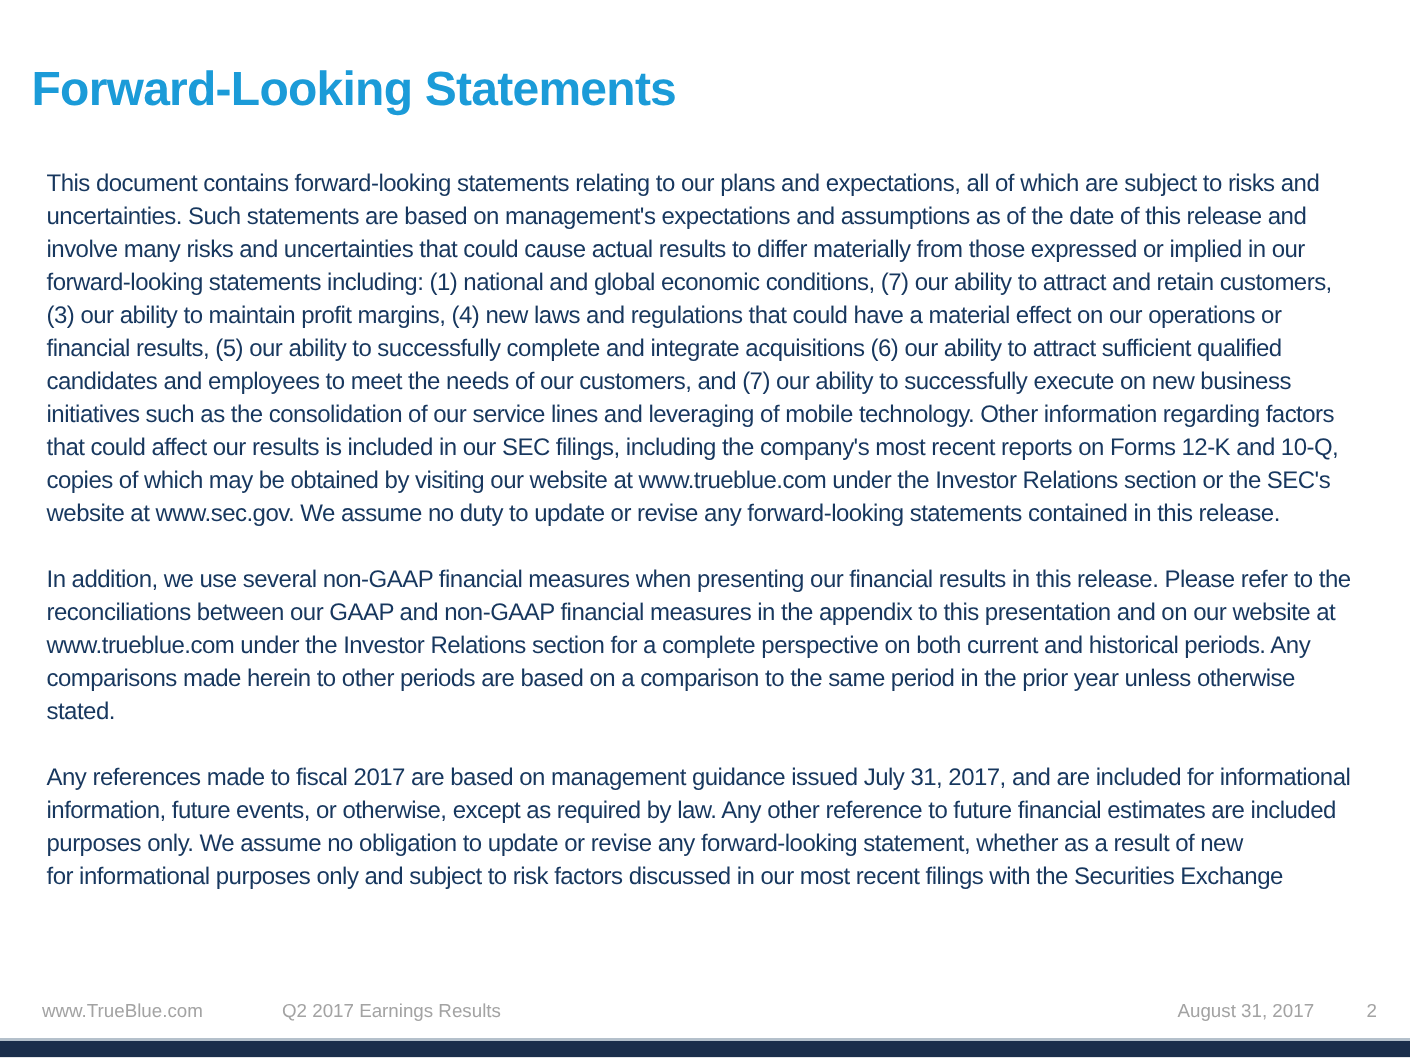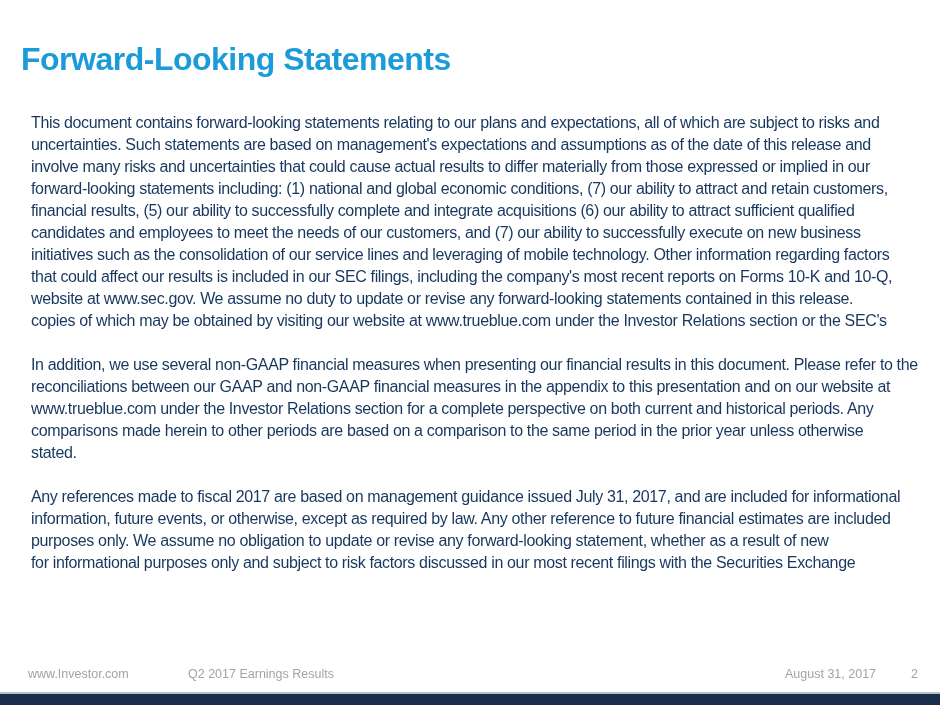--- a/index.html
+++ b/index.html
@@ -73,44 +73,45 @@
 
 <div class="slide">
   <div class="page-title">Forward-Looking Statements</div>
 
   <div class="body-text">
       <div class="paragraph">
         <div class="line">This document contains forward-looking statements relating to our plans and expectations, all of which are subject to risks and</div>
         <div class="line">uncertainties.  Such statements are based on management's expectations and assumptions as of the date of this release and</div>
         <div class="line">involve many risks and uncertainties that could cause actual results to differ materially from those expressed or implied in our</div>
         <div class="line">forward-looking statements including: (1) national and global economic conditions, (7) our ability to attract and retain customers,</div>
+        <div class="line">(3) our ability to maintain profit margins, (4) new laws and regulations that could have a material effect on our operations or</div>
         <div class="line">financial results, (5) our ability to successfully complete and integrate acquisitions (6) our ability to attract sufficient qualified</div>
         <div class="line">candidates and employees to meet the needs of our customers, and (7) our ability to successfully execute on new business</div>
         <div class="line">initiatives such as the consolidation of our service lines and leveraging of mobile technology.  Other information regarding factors</div>
-        <div class="line">that could affect our results is included in our SEC filings, including the company's most recent reports on Forms 10-K and 10-Q,</div>
+        <div class="line">that could affect our results is included in our SEC filings, including the company's most recent reports on Forms 12-K and 10-Q,</div>
+        <div class="line">copies of which may be obtained by visiting our website at www.trueblue.com under the Investor Relations section or the SEC's</div>
         <div class="line">website at www.sec.gov.  We assume no duty to update or revise any forward-looking statements contained in this release.</div>
-        <div class="line">copies of which may be obtained by visiting our website at www.trueblue.com under the Investor Relations section or the SEC's</div>
       </div>
       <div class="paragraph">
-        <div class="line">In addition, we use several non-GAAP financial measures when presenting our financial results in this document.  Please refer to the</div>
+        <div class="line">In addition, we use several non-GAAP financial measures when presenting our financial results in this release.  Please refer to the</div>
         <div class="line">reconciliations between our GAAP and non-GAAP financial measures in the appendix to this presentation and on our website at</div>
         <div class="line">www.trueblue.com under the Investor Relations section for a complete perspective on both current and historical periods. Any</div>
         <div class="line">comparisons made herein to other periods are based on a comparison to the same period in the prior year unless otherwise</div>
         <div class="line">stated.</div>
       </div>
       <div class="paragraph">
         <div class="line">Any references made to fiscal 2017 are based on management guidance issued July 31, 2017, and are included for informational</div>
         <div class="line">information, future events, or otherwise, except as required by law. Any other reference to future financial estimates are included</div>
         <div class="line">purposes only. We assume no obligation to update or revise any forward-looking statement, whether as a result of new</div>
         <div class="line">for informational purposes only and subject to risk factors discussed in our most recent filings with the Securities Exchange</div>
       </div>
     </div>
 
   <div class="footer">
-    <span class="footer-website">www.Investor.com</span>
+    <span class="footer-website">www.TrueBlue.com</span>
     <span class="footer-presentation">Q2 2017 Earnings Results</span>
     <span class="footer-date">August 31, 2017</span>
     <span class="footer-page">2</span>
   </div>
 
   <div class="bottom-accent"></div>
   <div class="bottom-bar"></div>
 </div>
 
 </body></html>

